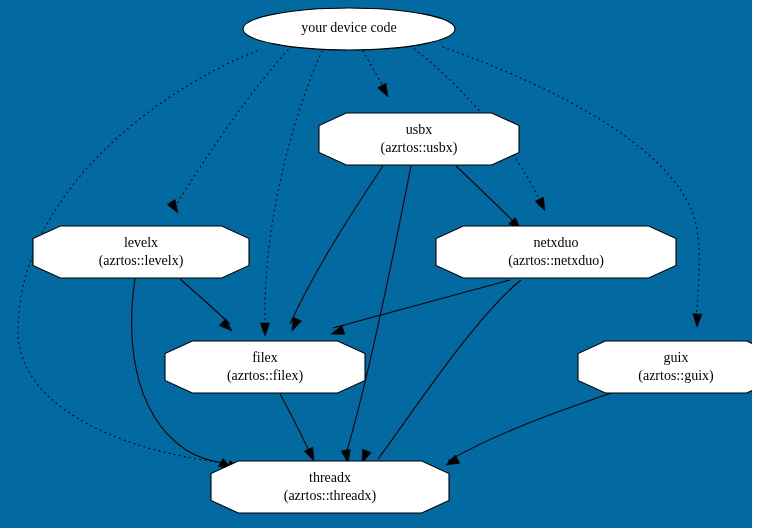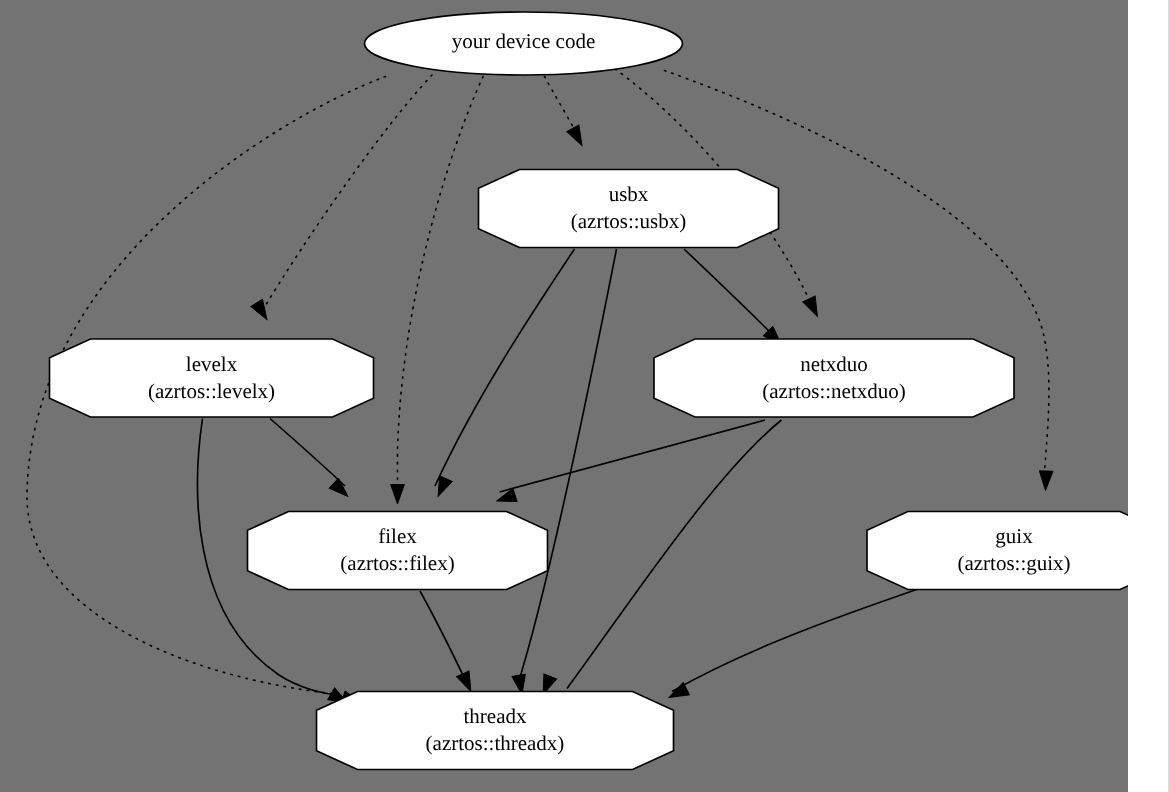--- a/index.html
+++ b/index.html
@@ -8,21 +8,21 @@
     padding: 0;
     background: #ffffff;
   }
   body {
     font-family: "Liberation Serif", "DejaVu Serif", serif;
   }
   #canvas {
     position: relative;
     width: 752px;
     height: 528px;
-    background: #737373;
+    background: #0369a1;
     overflow: hidden;
   }
   #graph-svg {
     position: absolute;
     top: 0;
     left: 0;
     width: 779px;
     height: 528px;
   }
   .node-shape {

